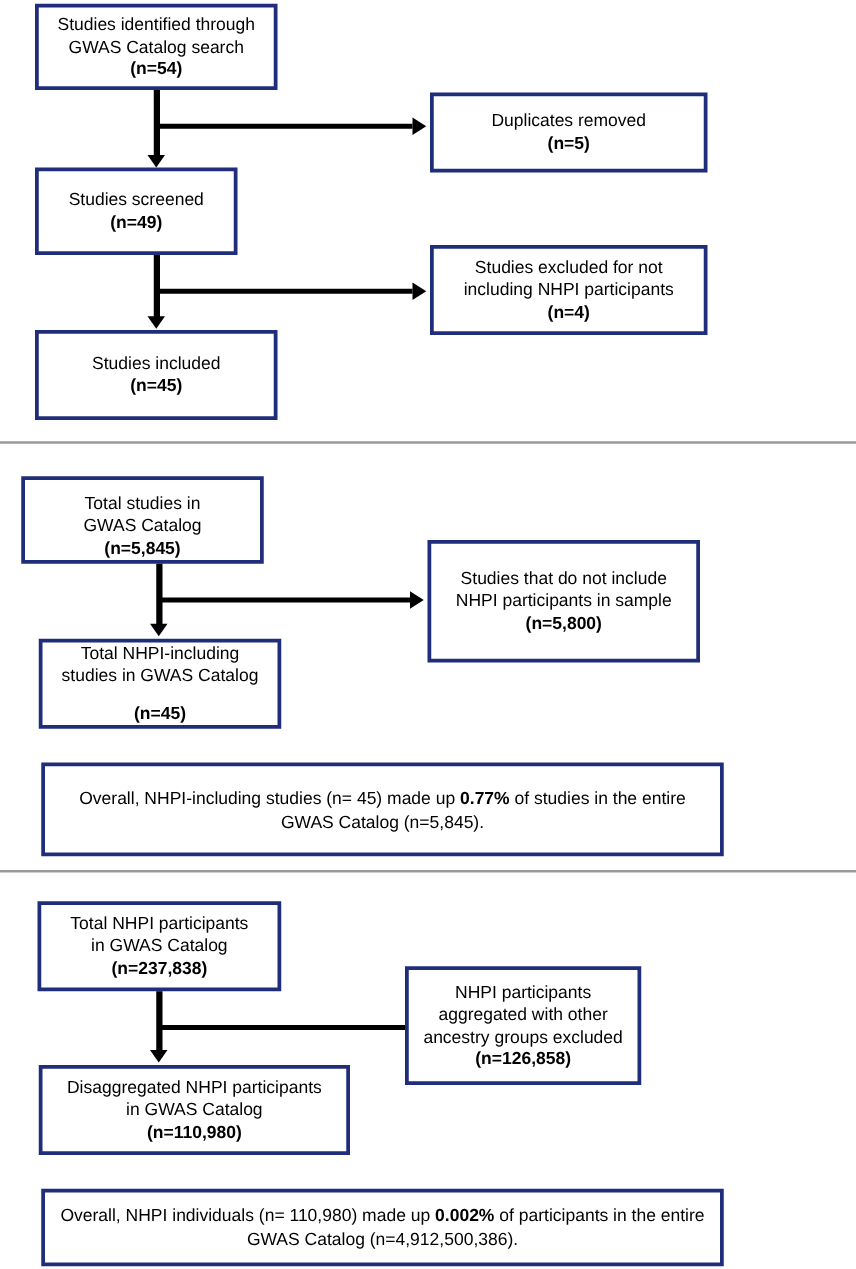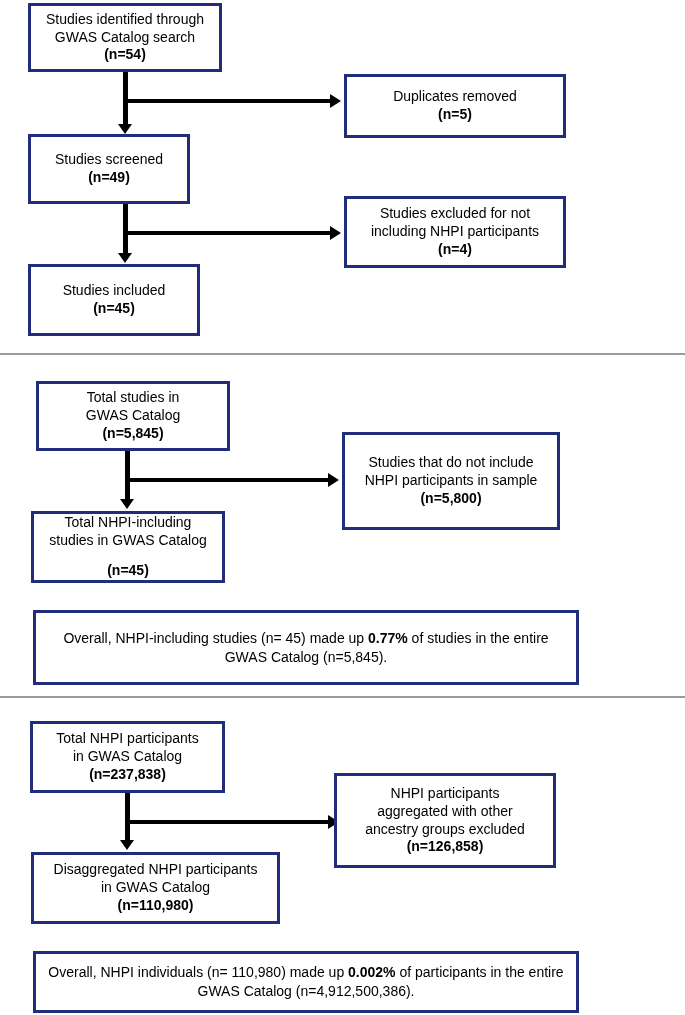--- a/index.html
+++ b/index.html
@@ -30,45 +30,45 @@
   .arrow-down { position: absolute; width: 0; height: 0;
     border-left: 7px solid transparent; border-right: 7px solid transparent; border-top: 10px solid #000; }
   .arrow-right { position: absolute; width: 0; height: 0;
     border-top: 7px solid transparent; border-bottom: 7px solid transparent; border-left: 11px solid #000; }
 
   
   #boxA { left: 28px; top: 3px;   width: 194px; height: 69px; }
   #boxR1{ left: 344px; top: 74px; width: 222px; height: 64px; }
   #boxB { left: 28px; top: 134px; width: 162px; height: 70px; }
   #boxR2{ left: 344px; top: 196px; width: 222px; height: 72px; }
-  #boxC { left: 28px; top: 264px; width: 172px; height: 72px; }
+  #boxC { left: 28px; top: 264px; width: 194px; height: 72px; }
   #vline1 { left: 123px; top: 72px;  height: 53px; }
   #ad1    { left: 118px; top: 124px; }
   #hline1 { left: 125px; top: 99px;  width: 205px; }
   #ar1    { left: 330px; top: 94px; }
   #vline2 { left: 123px; top: 204px; height: 50px; }
   #ad2    { left: 118px; top: 253px; }
   #hline2 { left: 125px; top: 231px; width: 205px; }
   #ar2    { left: 330px; top: 226px; }
   #div1   { top: 353px; }
 
   
-  #boxD { left: 36px; top: 381px; width: 194px; height: 70px; }
+  #boxD { left: 17px; top: 381px; width: 194px; height: 70px; justify-content: flex-end; }
   #boxR3{ left: 342px; top: 432px; width: 218px; height: 98px; }
   #boxE { left: 31px; top: 511px; width: 194px; height: 72px; justify-content: space-between; }
   #vline3 { left: 125px; top: 451px; height: 49px; }
   #ad3    { left: 120px; top: 499px; }
   #hline3 { left: 127px; top: 478px; width: 201px; }
   #ar3    { left: 328px; top: 473px; }
   #sum1 { left: 33px; top: 610px; width: 546px; height: 75px; text-align: center; }
   #div2 { top: 696px; }
 
   
   #boxF { left: 30px; top: 721px; width: 195px; height: 72px; }
-  #boxR4{ left: 334px; top: 773px; width: 222px; height: 95px; }
+  #boxR4{ left: 324px; top: 773px; width: 189px; height: 95px; }
   #boxG { left: 31px; top: 852px; width: 249px; height: 72px; }
   #vline4 { left: 125px; top: 793px; height: 48px; }
   #ad4    { left: 120px; top: 840px; }
   #hline4 { left: 127px; top: 820px; width: 201px; }
   #ar4    { left: 328px; top: 815px; }
   #sum2 { left: 33px; top: 951px; width: 546px; height: 62px; }
 </style>
 </head>
 <body>
 

